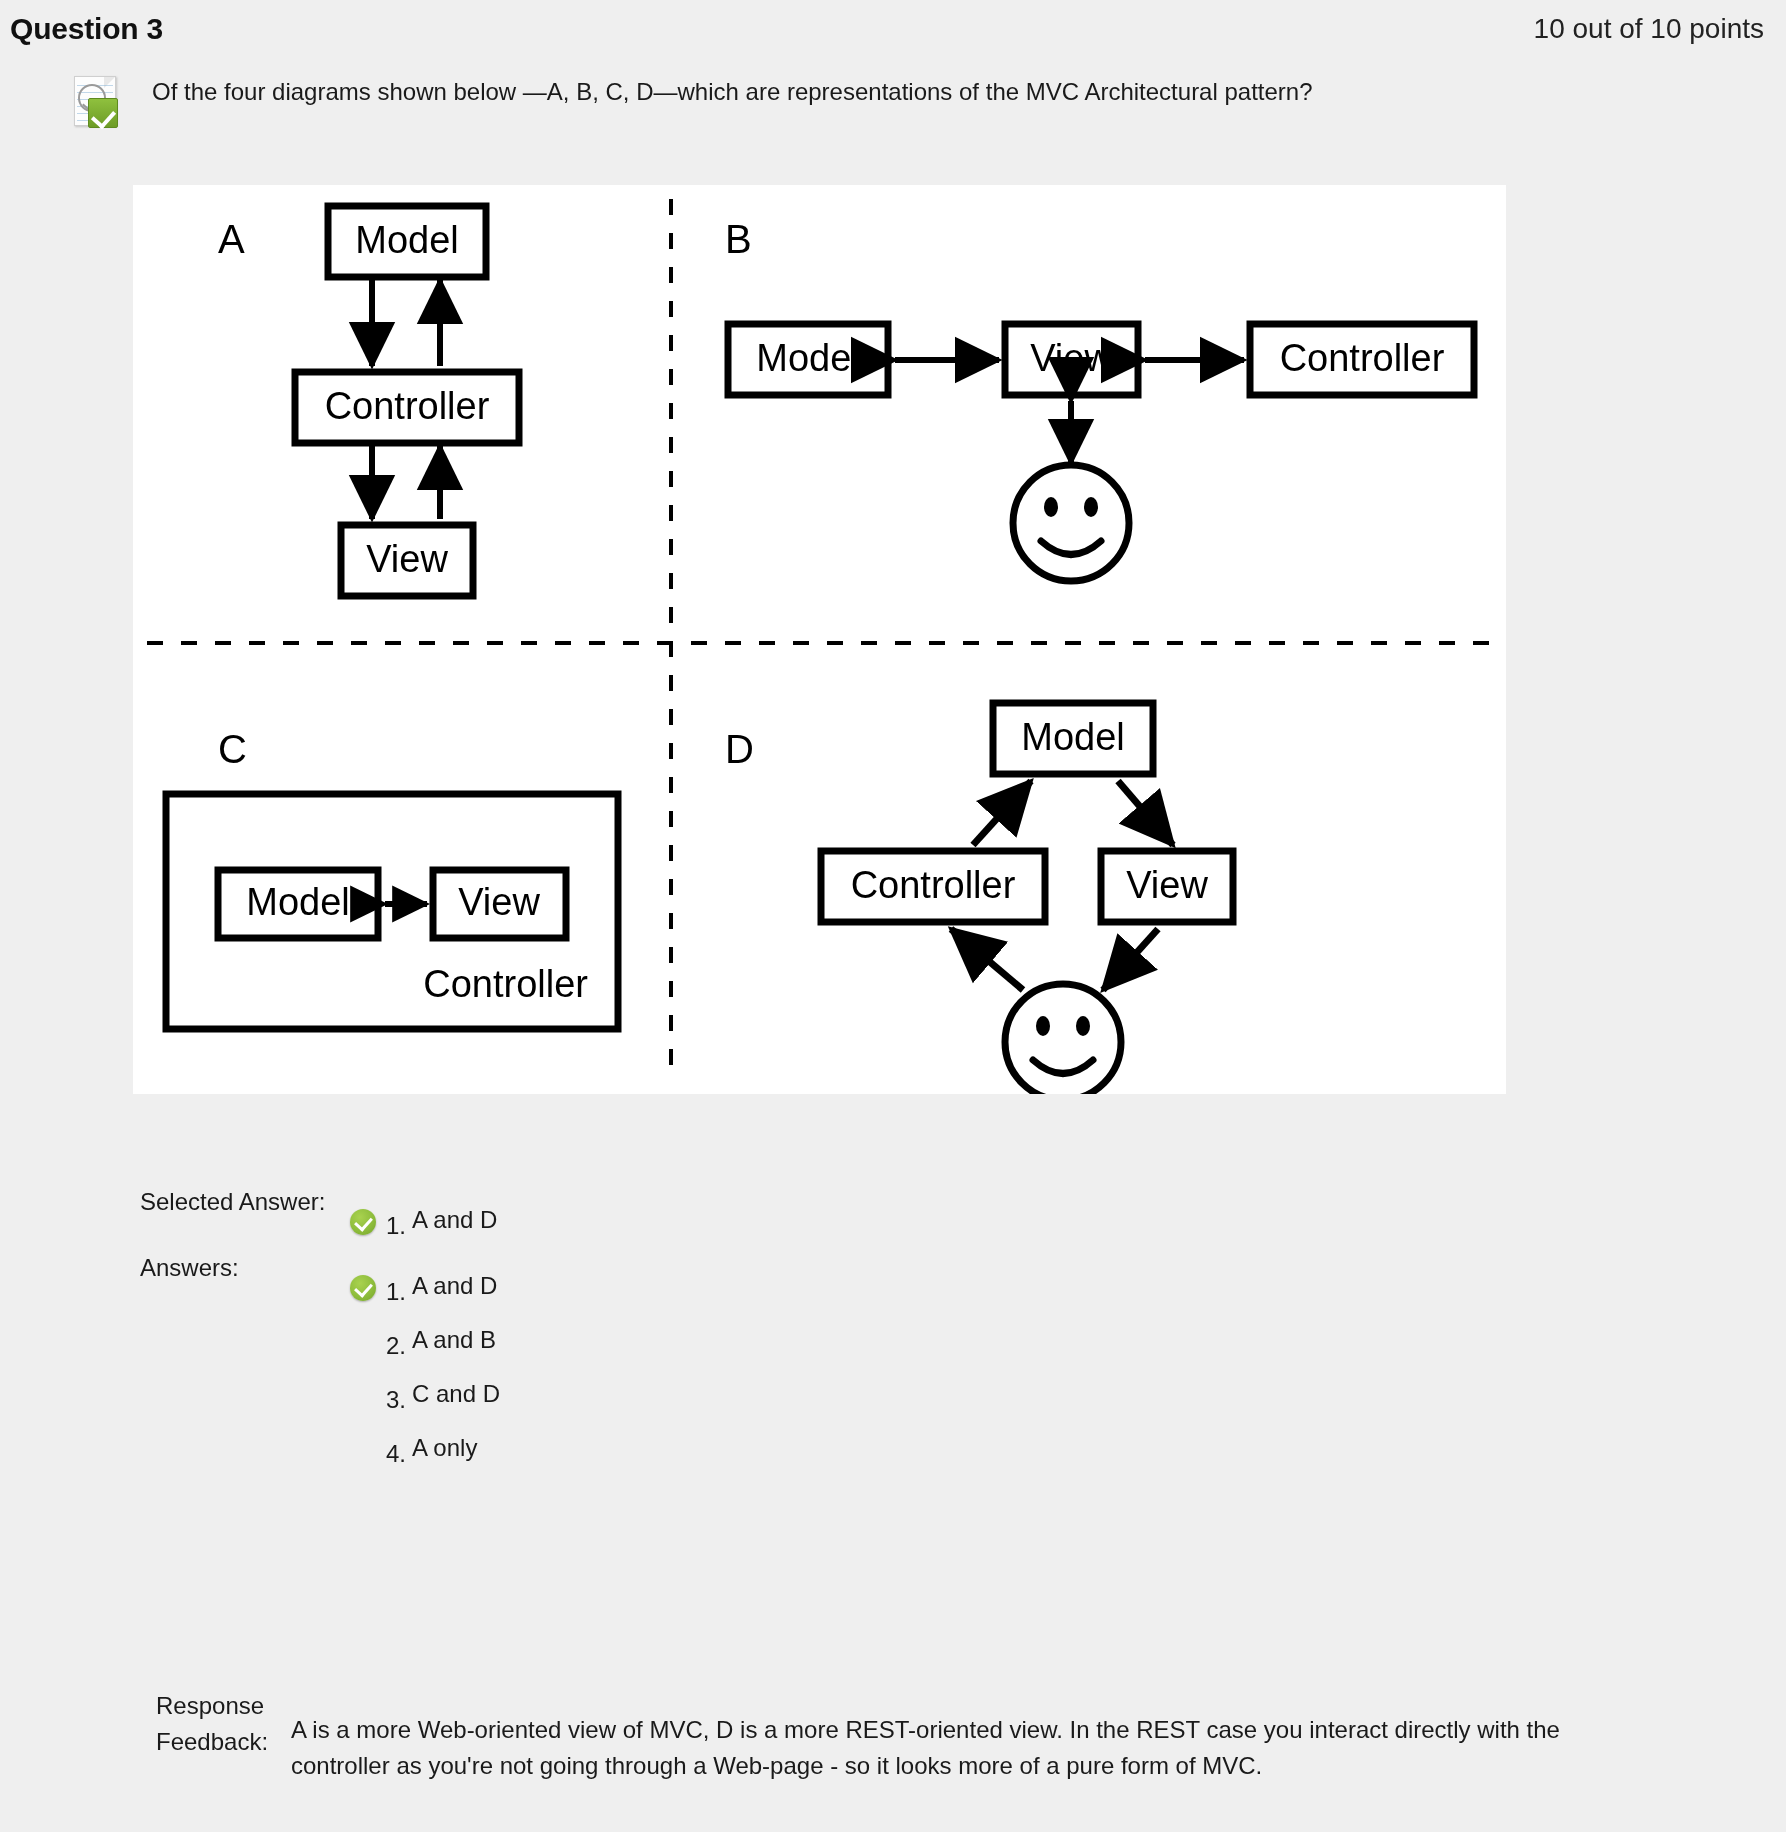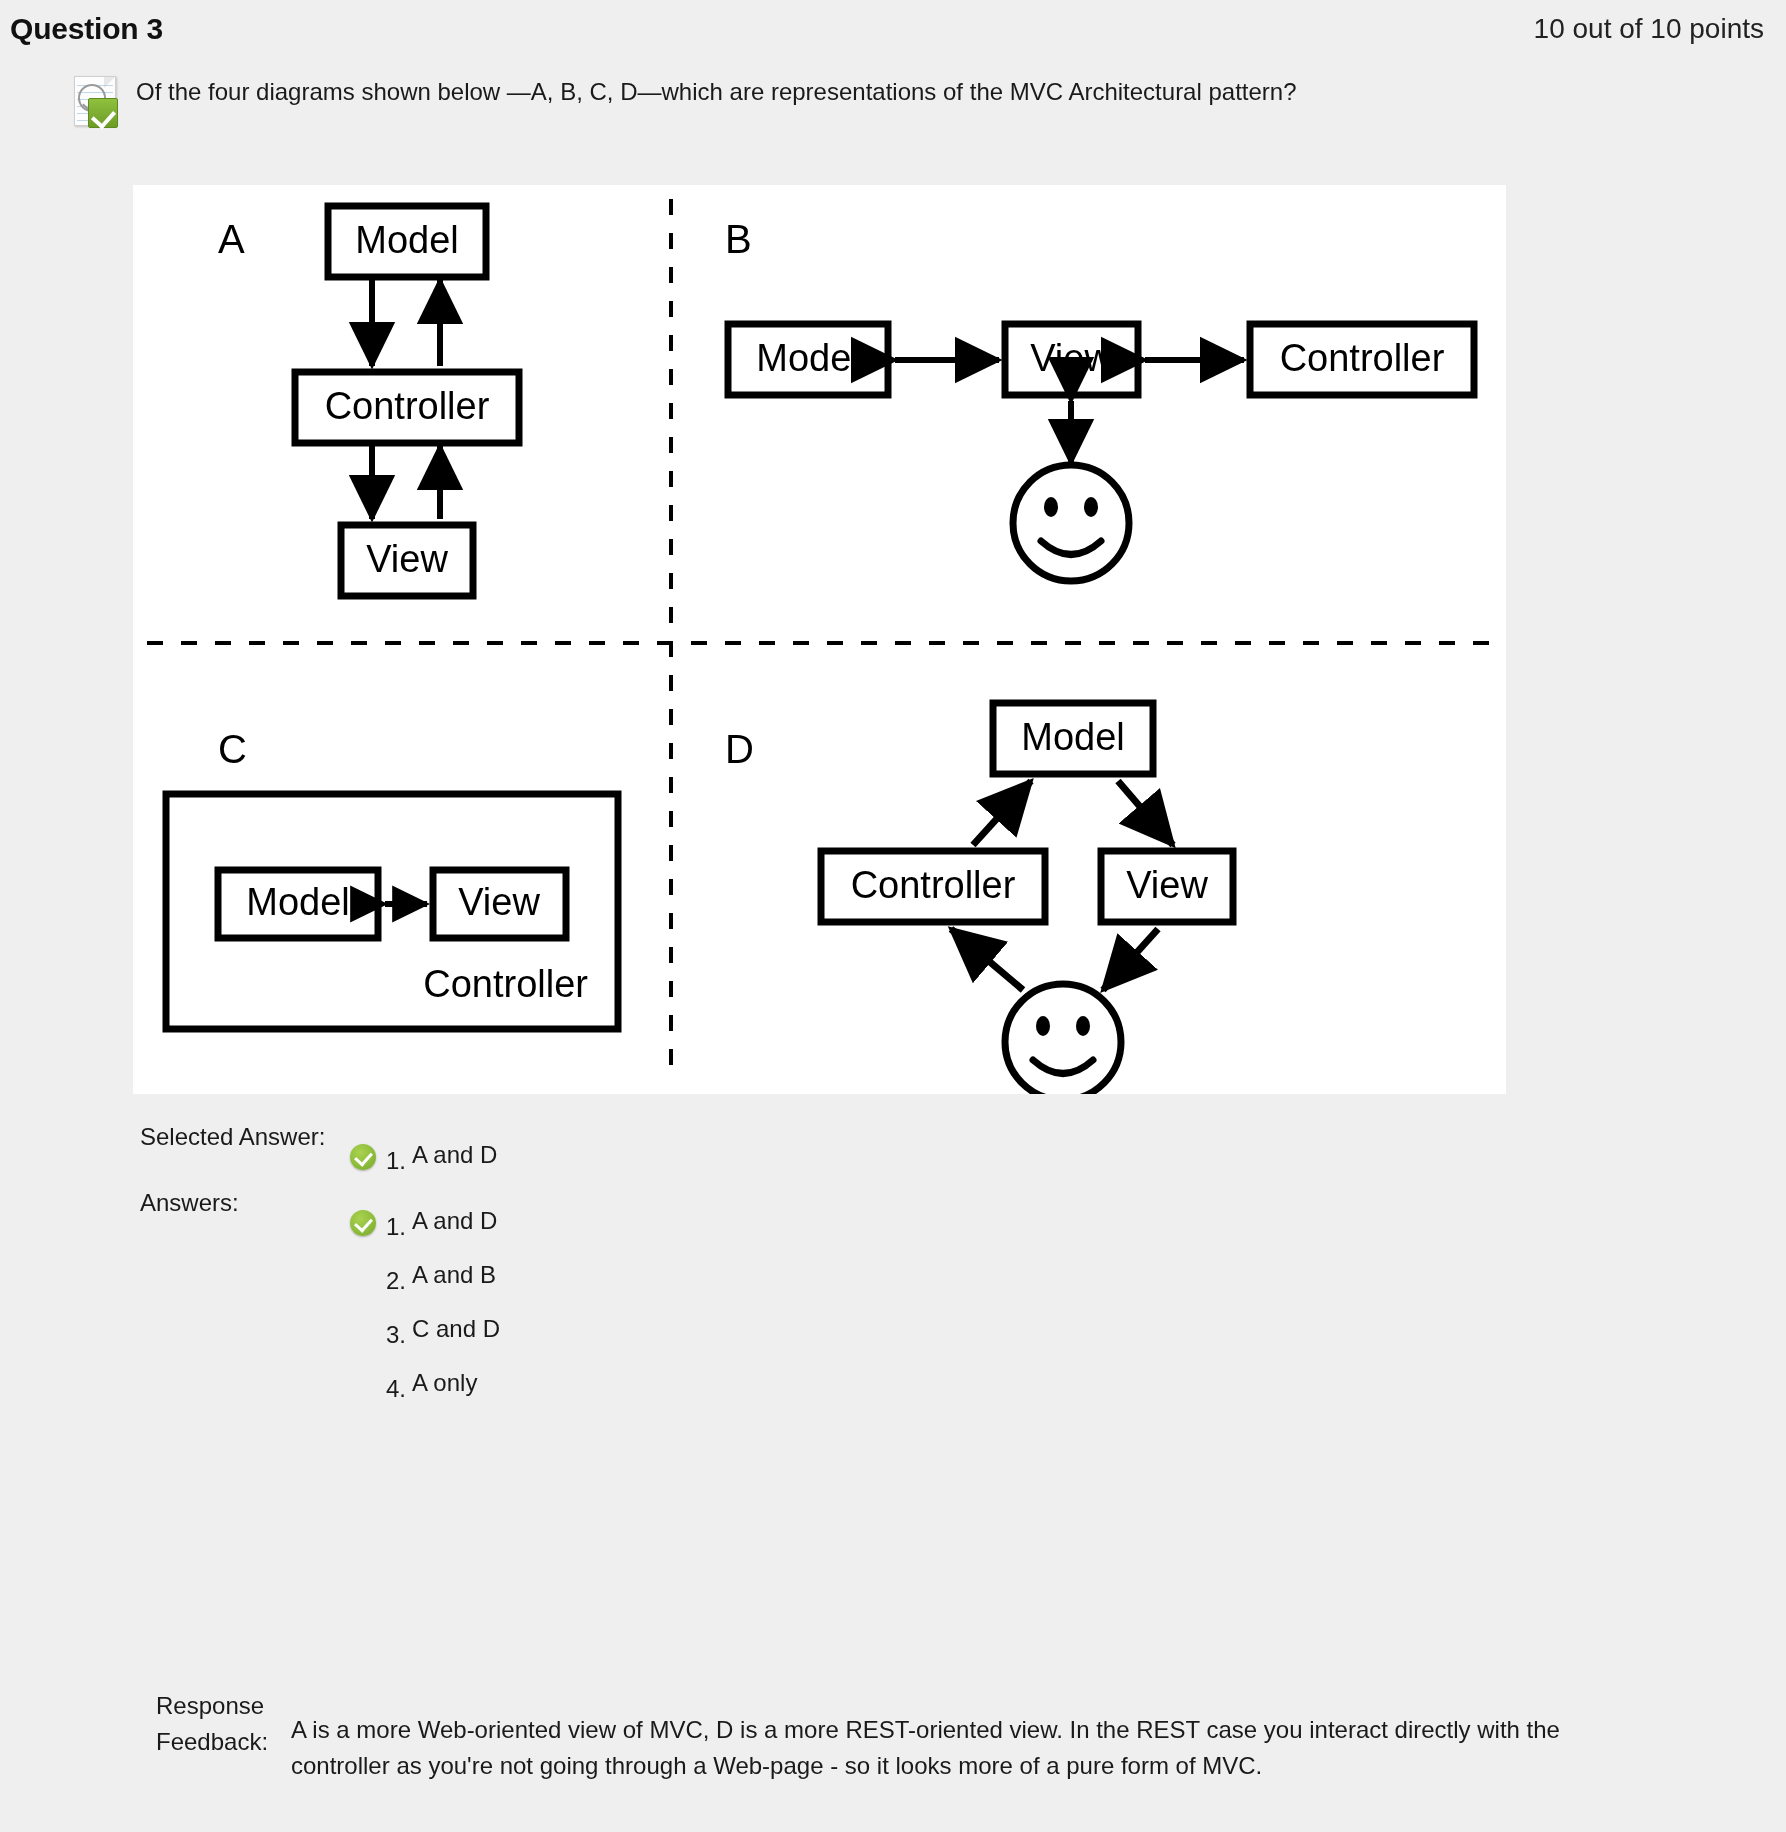--- a/index.html
+++ b/index.html
@@ -33,21 +33,21 @@
     font-size: 28px;
     color: #222;
     font-weight: normal;
   }
 
   
   .q-stem {
     display: flex;
     align-items: flex-start;
     padding: 12px 0 0 66px;
-    gap: 12px;
+    gap: 28px;
   }
   .q-icon {
     position: relative;
     width: 58px;
     height: 58px;
     flex: 0 0 58px;
     margin-top: 2px;
   }
   .q-icon .sheet {
     position: absolute;
@@ -115,21 +115,21 @@
     top: 185px;
     width: 1373px;
     height: 909px;
     background: #ffffff;
   }
   .diagram-svg { display:block; width:100%; height:100%; }
 
   
   .answers-block {
     position: absolute;
-    left: 0; top: 1120px;
+    left: 0; top: 1185px;
     width: 1562px;
   }
   .ans-row {
     display: flex;
     align-items: flex-start;
     padding-left: 140px;
     margin-bottom: 12px;
   }
   .ans-label {
     font-size: 24px;

